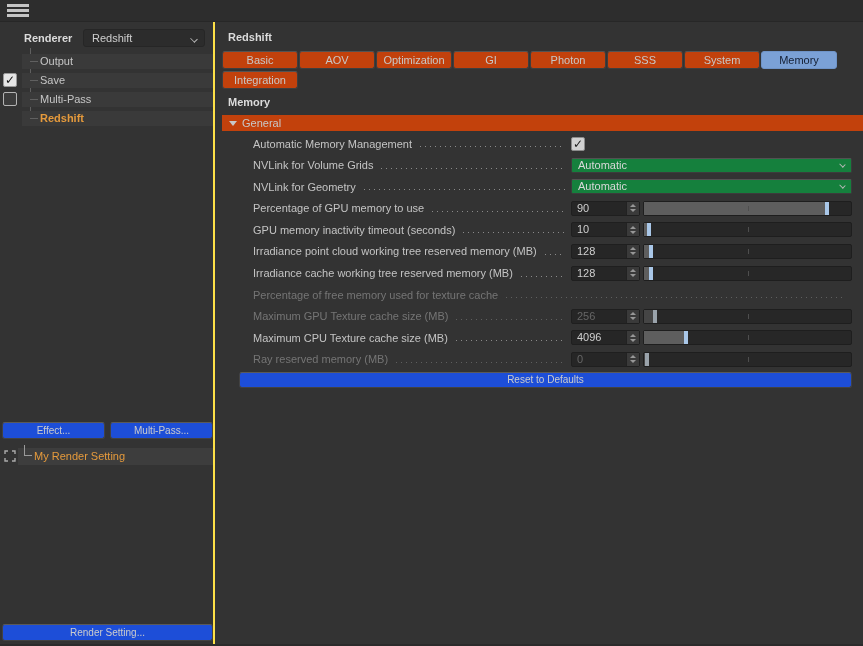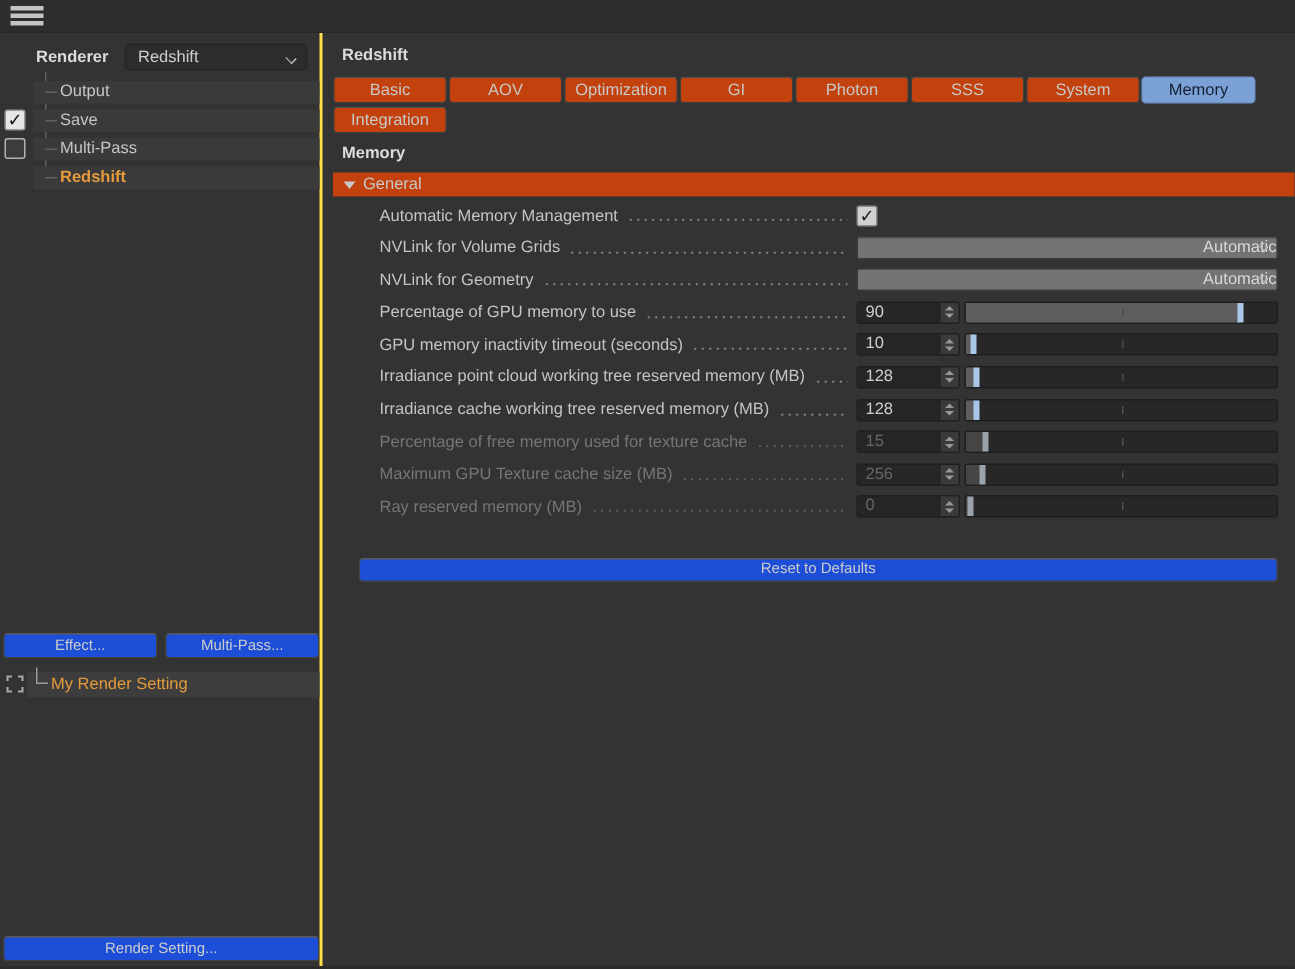--- a/index.html
+++ b/index.html
@@ -63,21 +63,21 @@
   .rows { position:absolute; top:114px; left:0; width:635px; }
   .prow { display:flex; align-items:center; height:15px; margin-bottom:6.6px; padding-left:36px; }
   .prow .plabel { white-space:nowrap; color:#c4c4c4; }
   .prow.disabled .plabel { color:#757575; }
   .leader { flex:1 1 auto; height:7px; margin:4px 6px 0 6px; background-image:radial-gradient(circle, #8a8a8a 0.8px, transparent 1px); background-size:5px 5px; background-position:0 100%; background-repeat:repeat-x; }
   .prow.disabled .leader { background-image:radial-gradient(circle, #5f5f5f 0.8px, transparent 1px); }
   .fieldcol { flex:0 0 281px; display:flex; align-items:center; height:15px; }
 
   .checkbox { width:14px; height:14px; background:#d2d2d2; border:1px solid #8c8c8c; border-radius:2px; color:#1a1a1a; font-size:12px; line-height:12px; text-align:center; font-weight:bold; cursor:pointer; }
 
-  .dropdown { position:relative; width:281px; height:15px; background:#737373; border:1px solid #3c3c3c; border-top-color:#525252; border-radius:2px; color:#d8d8d8; padding-left:6px; line-height:13px; cursor:pointer;text-align:right; }
+  .dropdown { position:relative; width:281px; height:15px; background:#15803d; border:1px solid #3c3c3c; border-top-color:#525252; border-radius:2px; color:#d8d8d8; padding-left:6px; line-height:13px; cursor:pointer; }
   .dropdown .chev { position:absolute; right:6px; top:3px; width:5px; height:5px; }
 
   .numfield { position:relative; width:69px; height:15px; background:#262626; border:1px solid #1f1f1f; border-radius:2px; color:#cfcfcf; line-height:13px; padding-left:5px; cursor:text; }
   .prow.disabled .numfield { color:#666666; }
   .spinner { position:absolute; right:0; top:0; width:13px; height:13px; background:#3a3a3a; border-left:1px solid #222; display:flex; flex-direction:column; align-items:center; justify-content:center; gap:2px; cursor:pointer; }
   .spin-up { width:0; height:0; border-left:3px solid transparent; border-right:3px solid transparent; border-bottom:3px solid #979797; }
   .spin-dn { width:0; height:0; border-left:3px solid transparent; border-right:3px solid transparent; border-top:3px solid #979797; }
 
   .slider { position:relative; flex:0 0 209px; margin-left:3px; height:15px; background:#272727; border:1px solid #1e1e1e; border-radius:2px; cursor:pointer; }
   .slider .fill { position:absolute; left:0; top:0; bottom:0; background:#5e5e5e; }
@@ -254,47 +254,51 @@
             <div class="slider">
               <div class="fill" style="width: 3%;"></div>
               <div class="tick"></div>
               <div class="handle" style="left: calc(3% - 1px);"></div>
             </div>
           </div>
         </div>
         <div class="prow disabled">
           <div class="plabel">Percentage of free memory used for texture cache</div>
           <div class="leader"></div>
-          <div class="fieldcol">
-            <div class="numfield">15<div class="spinner">
-                <div class="spin-up"></div>
-                <div class="spin-dn"></div>
-              </div></div>
-            <div class="slider">
-              <div class="fill" style="width: 6%;"></div>
-              <div class="tick"></div>
-              <div class="handle" style="left: calc(6% - 1px);"></div>
-            </div>
-          </div>
         </div>
         <div class="prow disabled">
           <div class="plabel">Maximum GPU Texture cache size (MB)</div>
           <div class="leader"></div>
           <div class="fieldcol">
             <div class="numfield">256<div class="spinner">
                 <div class="spin-up"></div>
                 <div class="spin-dn"></div>
               </div></div>
             <div class="slider">
               <div class="fill" style="width: 5%;"></div>
               <div class="tick"></div>
               <div class="handle" style="left: calc(5% - 1px);"></div>
             </div>
           </div>
         </div>
+        <div class="prow">
+          <div class="plabel">Maximum CPU Texture cache size (MB)</div>
+          <div class="leader"></div>
+          <div class="fieldcol">
+            <div class="numfield">4096<div class="spinner">
+                <div class="spin-up"></div>
+                <div class="spin-dn"></div>
+              </div></div>
+            <div class="slider">
+              <div class="fill" style="width: 20%;"></div>
+              <div class="tick"></div>
+              <div class="handle" style="left: calc(20% - 1px);"></div>
+            </div>
+          </div>
+        </div>
         <div class="prow disabled">
           <div class="plabel">Ray reserved memory (MB)</div>
           <div class="leader"></div>
           <div class="fieldcol">
             <div class="numfield">0<div class="spinner">
                 <div class="spin-up"></div>
                 <div class="spin-dn"></div>
               </div></div>
             <div class="slider">
               <div class="fill" style="width: 1%;"></div>

